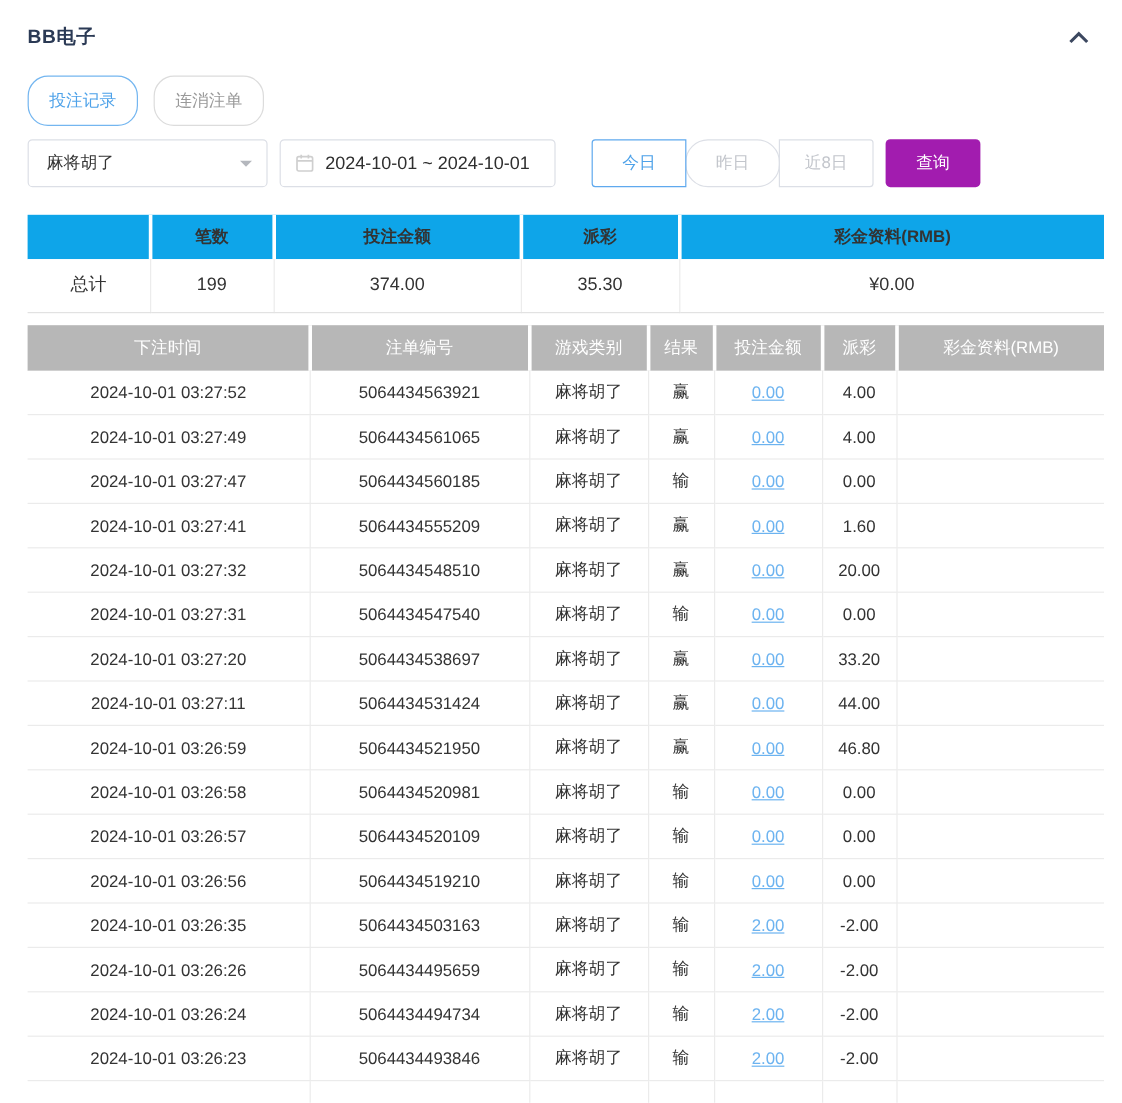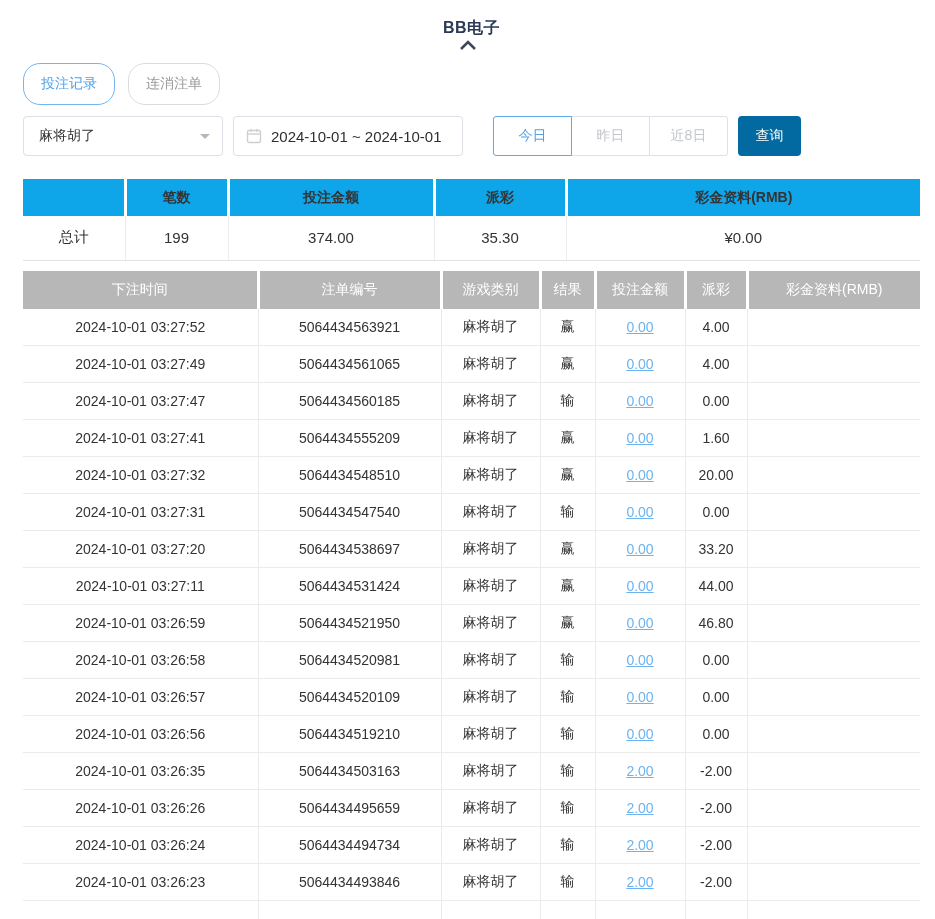--- a/index.html
+++ b/index.html
@@ -1,44 +1,44 @@
 <!DOCTYPE html>
 <html><head>
 <meta charset="utf-8">
 <style>
   * { margin:0; padding:0; box-sizing:border-box; }
   html,body { width:935px; height:919px; overflow:hidden; background:#fff;
     font-family:"Liberation Sans","DejaVu Sans",sans-serif; }
   .page { padding:18px 15px 0 23px; width:935px; }
 
-  .title-row { display:flex; justify-content:space-between; align-items:center; height:26px;flex-direction:column; }
+  .title-row { display:flex; justify-content:space-between; align-items:center; height:26px; }
   .title { font-size:16px; font-weight:bold; color:#2b3a55; letter-spacing:.5px; }
   .collapse-btn { width:26px; height:20px; display:flex; align-items:center; justify-content:center; cursor:pointer; margin-right:8px; }
 
   .tabs { margin-top:19px; display:flex; gap:13px; }
   .tab { height:42px; padding:0 17px; border-radius:17px; font-size:14px; background:#fff;
     display:flex; align-items:center; cursor:pointer; }
   .tab.active { border:1px solid #74b6f0; color:#4ea2e9; }
   .tab.inactive { border:1px solid #dcdcdc; color:#999; }
 
   .filters { margin-top:11px; display:flex; align-items:center; }
   .select { width:200px; height:40px; border:1px solid #dcdfe6; border-radius:4px;
     display:flex; align-items:center; justify-content:space-between; padding:0 12px 0 15px;
     font-size:14px; color:#333; cursor:pointer; background:#fff; }
   .caret-down { width:0; height:0; border:5px solid transparent; border-top-color:#b4b7bd; margin-top:5px; }
   .date { width:230px; height:40px; margin-left:10px; border:1px solid #dcdfe6; border-radius:4px;
     display:flex; align-items:center; gap:9px; padding:16px 12px; font-size:15px; color:#2f2f2f; background:#fff; cursor:pointer; }
   .btn-group { margin-left:10px; display:flex;padding-left:20px; }
   .qbtn { width:79px; height:40px; background:#fff; border:1px solid #dcdfe6; font-size:14px;
     color:#c3c6cc; display:flex; align-items:center; justify-content:center; cursor:pointer; }
-  .qbtn + .qbtn { margin-left:-1px; }
+  .qbtn + .qbtn { margin-left:-1px;border-radius:19px; }
   .qbtn:first-child { border-radius:3px 0 0 3px; }
   .qbtn:last-child { border-radius:0 3px 3px 0; }
   .qbtn.active { border-color:#5fa9ee; color:#4ea2e9; position:relative; z-index:2; }
-  .search-btn { margin-left:10px; width:63px; height:40px; background:#0369a1; color:#fff;
+  .search-btn { margin-left:10px; width:79px; height:40px; background:#a21caf; color:#fff;
     font-size:14px; border:none; border-radius:4px; cursor:pointer; }
 
   table { border-collapse:collapse; width:897px; table-layout:fixed; }
   .summary { margin-top:23px; }
   .summary th { background:#0ea5e9; height:37px; font-size:14px; color:#333; font-weight:bold;
     border-left:3px solid #fff; text-align:center;margin-top:12px; }
   .summary th:first-child { border-left:none; }
   .summary td { height:44px; text-align:center; font-size:15px; color:#333;
     border-bottom:1px solid #e2e2e2; border-right:1px solid #ececec; background:#fff; }
   .summary td:last-child { border-right:none; }

